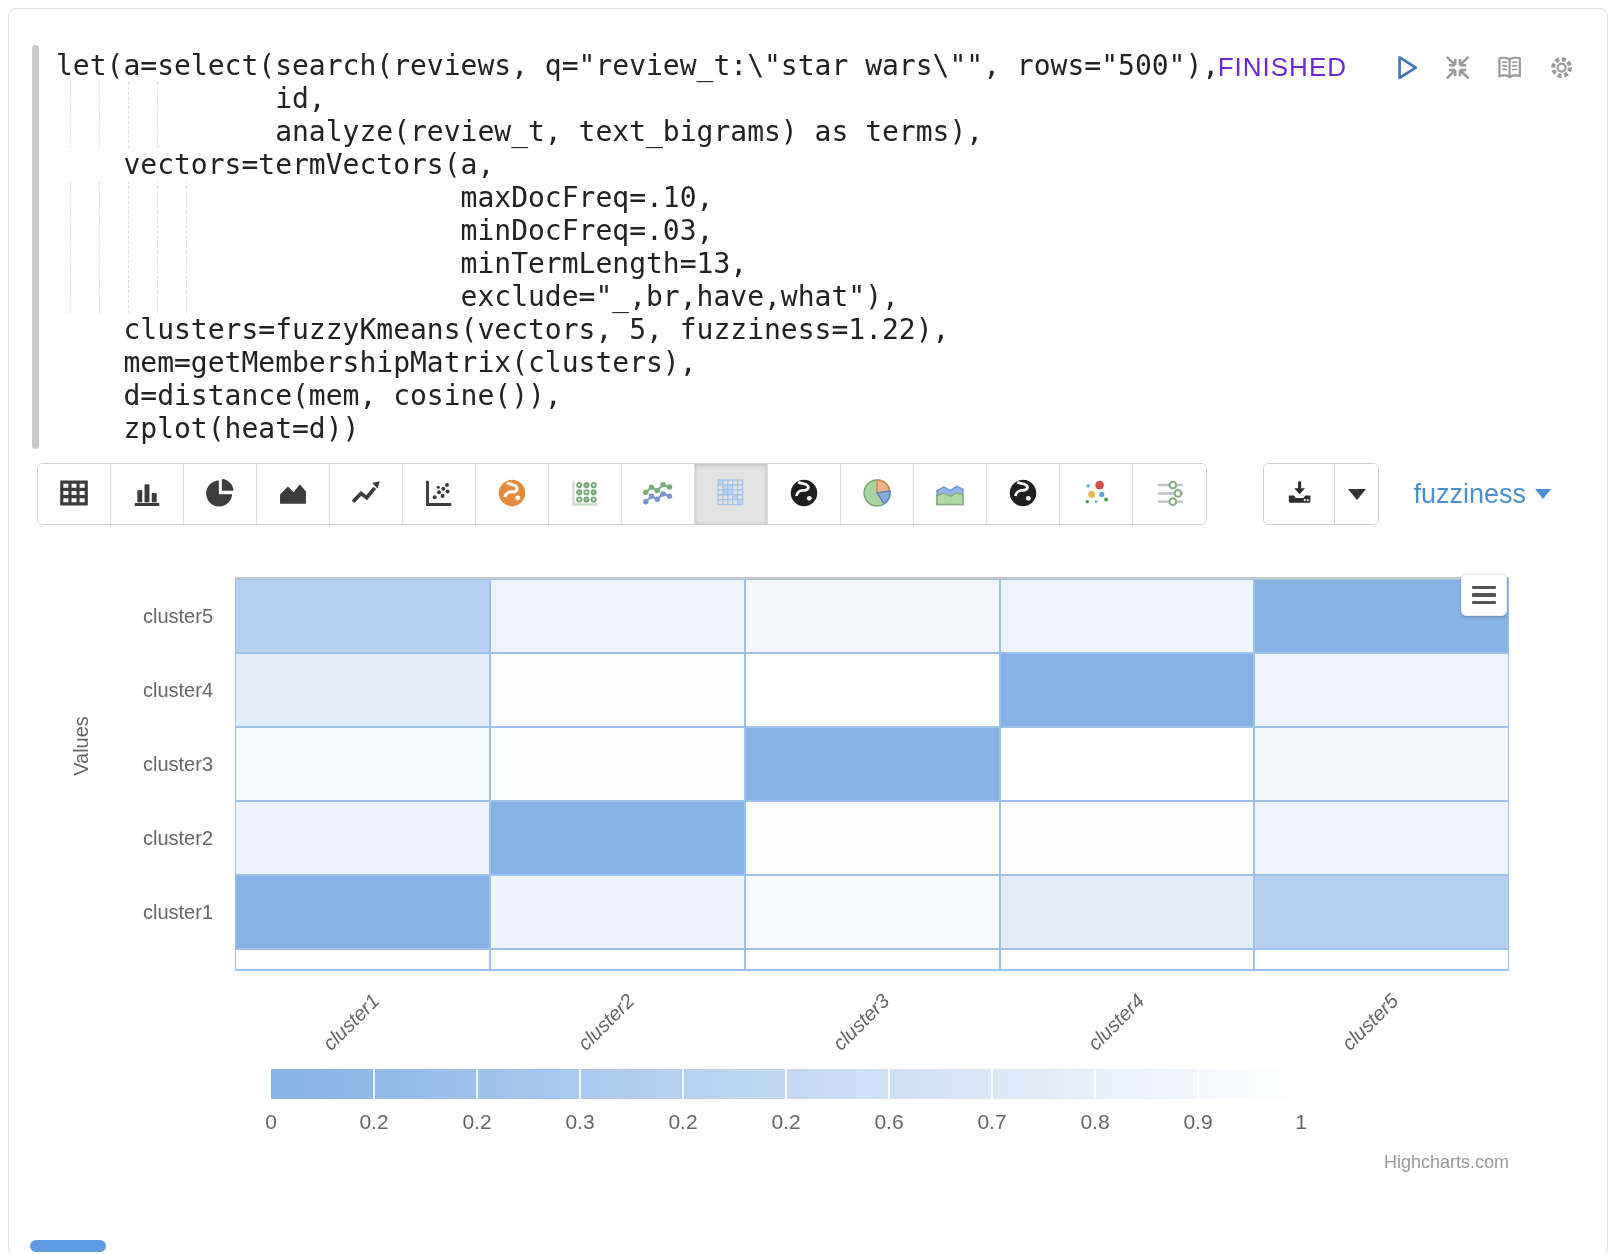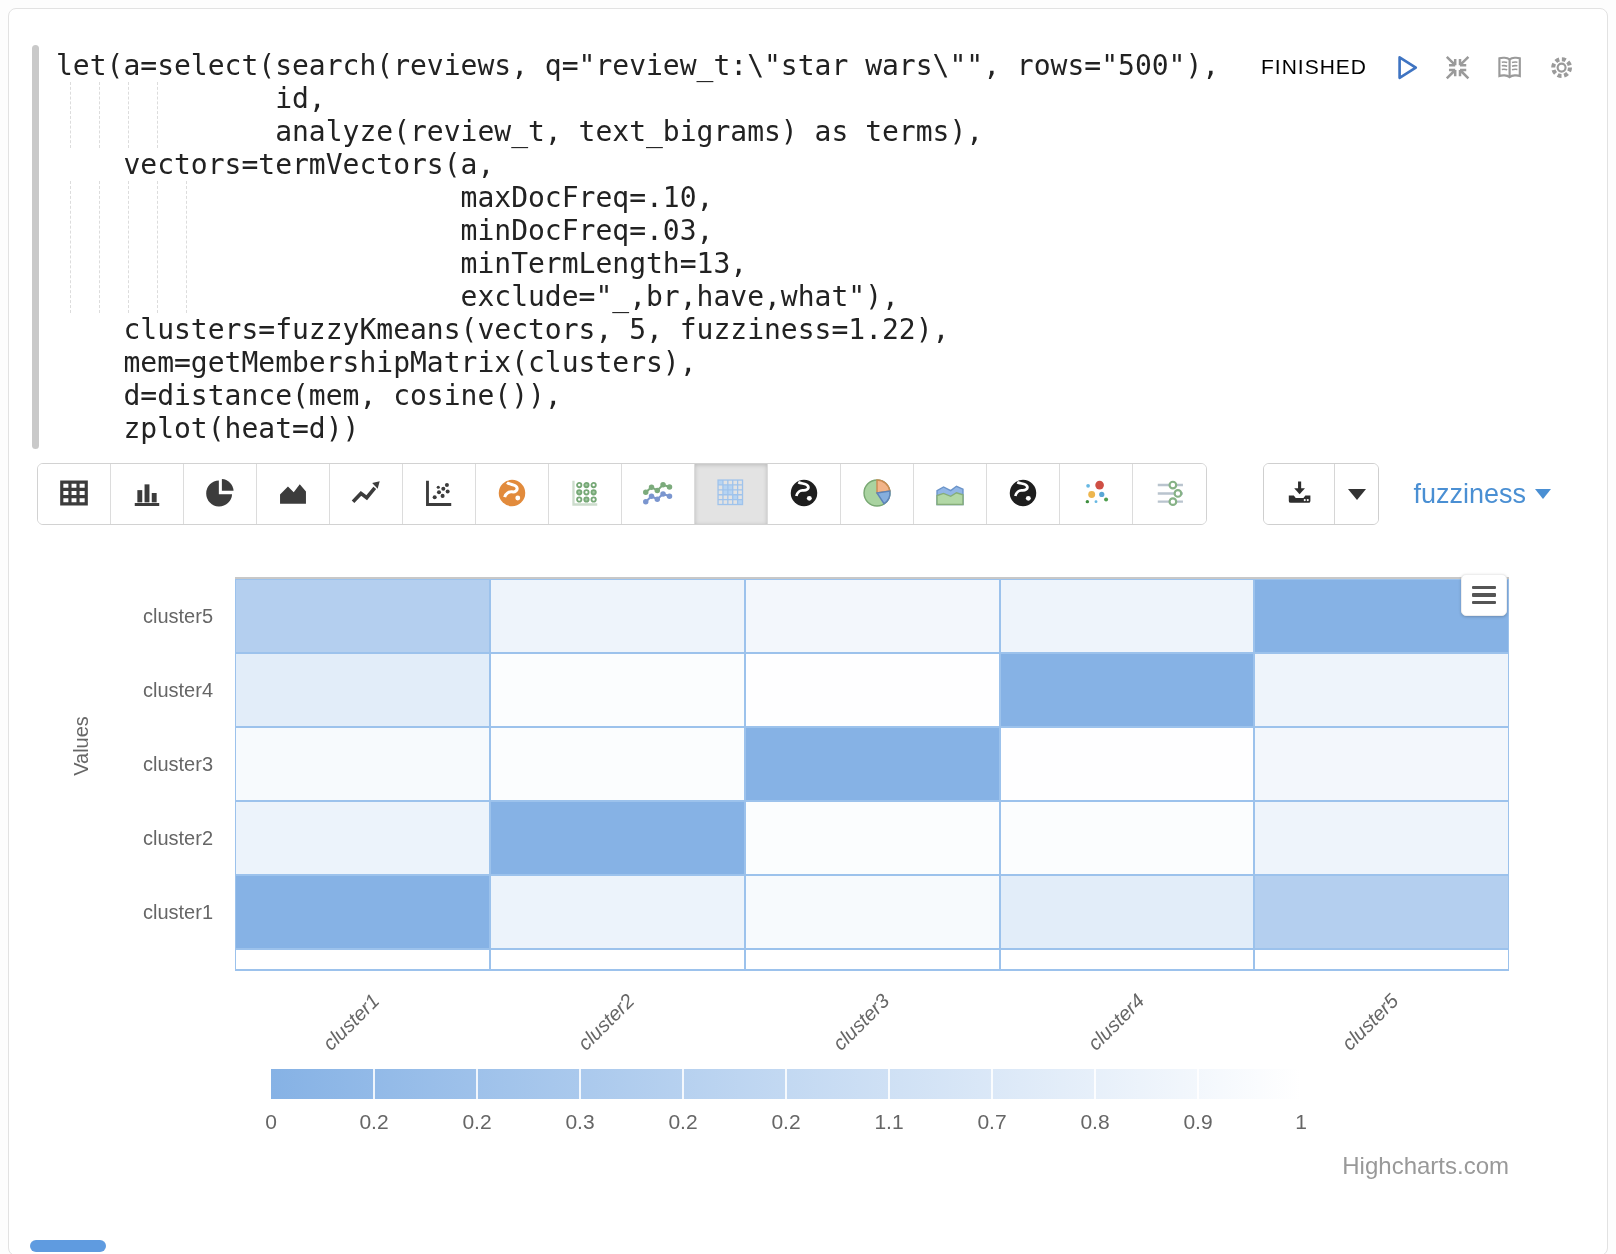--- a/index.html
+++ b/index.html
@@ -6,21 +6,21 @@
     font-family:"Liberation Sans", sans-serif;}
   .card{position:absolute;left:8px;top:8px;width:1598px;height:1246px;background:#fff;
     border:1px solid #e2e2e2;border-radius:8px;overflow:hidden;}
   
   .gutter-bar{position:absolute;left:23px;top:36px;width:7px;height:404px;background:#c9c9c9;border-radius:4px;}
   #code-lines{position:absolute;left:47px;top:40px;margin:0;
     font-family:"DejaVu Sans Mono","Liberation Mono",monospace;font-size:28px;line-height:33px;
     color:#222;white-space:pre;z-index:2;}
   .guide{position:absolute;border-left:1px dashed #dcdcdc;z-index:1;}
   .controls{position:absolute;top:42px;right:30px;display:flex;align-items:center;gap:20px;z-index:3;}
-  .status{color:#000000;font-size:21px;letter-spacing:1px;margin-right:2px;}
+  .status{color:#6d28d9;font-size:26px;letter-spacing:1px;margin-right:22px;}
   .cicon{width:32px;height:32px;display:flex;align-items:center;justify-content:center;cursor:pointer;}
   
   .toolbar{position:absolute;left:28px;right:56px;top:452px;height:66px;display:flex;align-items:center;}
   .chart-type-group{display:flex;border:1px solid #d2d2d2;border-radius:6px;overflow:hidden;background:#fff;}
   .ct{width:73px;height:60px;display:flex;align-items:center;justify-content:center;background:#fff;
       border:none;border-right:1px solid #dcdcdc;padding:0;cursor:pointer;}
   .ct:last-child{border-right:none;}
   .ct.sel{background:#e3e3e3;box-shadow:inset 0 1px 4px rgba(0,0,0,.18);}
   .dl-group{display:flex;margin-left:56px;border:1px solid #cfcfcf;border-radius:6px;overflow:hidden;background:#fff;}
   .dl-btn{width:70px;height:60px;border:none;background:#fff;display:flex;align-items:center;justify-content:center;cursor:pointer;}
@@ -38,21 +38,21 @@
   .cell{position:absolute;}
   .strip{position:absolute;background:#fff;}
   .hamburger{position:absolute;left:1452px;top:20px;width:44px;height:40px;background:#fff;border:1px solid #eee;
     border-radius:5px;box-shadow:0 1px 3px rgba(0,0,0,.22);display:flex;flex-direction:column;justify-content:center;gap:4px;align-items:center;cursor:pointer;}
   .hamburger span{display:block;width:24px;height:3.5px;background:#555;border-radius:1px;}
   .x-label{position:absolute;top:432px;color:#666;font-size:20px;font-style:italic;white-space:nowrap;
     transform:rotate(-45deg);transform-origin:100% 50%;}
   #colorbar{position:absolute;left:262px;top:515px;width:1030px;height:30px;}
   .cb-tick{position:absolute;top:0;width:2px;height:30px;background:rgba(255,255,255,.85);}
   .cb-label{position:absolute;top:556px;width:80px;margin-left:-40px;text-align:center;color:#666;font-size:21px;}
-  .credits{position:absolute;right:98px;top:598px;color:#999;font-size:24px;cursor:pointer;}
+  .credits{position:absolute;right:98px;top:598px;color:#999;font-size:18px;cursor:pointer;}
   
   .hscroll{position:absolute;left:30px;top:1240px;width:76px;height:12px;border-radius:6px;background:#4e90dd;opacity:.9;}
 </style>
 </head>
 <body>
 
 <div class="card">
 
   <div class="gutter-bar"></div>
   <pre id="code-lines"><div>let(a=select(search(reviews, q="review_t:\"star wars\"", rows="500"),</div><div>             id,</div><div>             analyze(review_t, text_bigrams) as terms),</div><div>    vectors=termVectors(a,</div><div>                        maxDocFreq=.10,</div><div>                        minDocFreq=.03,</div><div>                        minTermLength=13,</div><div>                        exclude="_,br,have,what"),</div><div>    clusters=fuzzyKmeans(vectors, 5, fuzziness=1.22),</div><div>    mem=getMembershipMatrix(clusters),</div><div>    d=distance(mem, cosine()),</div><div>    zplot(heat=d))</div></pre>
@@ -345,21 +345,21 @@
         <div class="cb-tick" style="left: 823px;"></div>
         <div class="cb-tick" style="left: 926px;"></div>
       </div>
     <div id="cb-labels">
         <div class="cb-label" style="left: 262px;">0</div>
         <div class="cb-label" style="left: 365px;">0.2</div>
         <div class="cb-label" style="left: 468px;">0.2</div>
         <div class="cb-label" style="left: 571px;">0.3</div>
         <div class="cb-label" style="left: 674px;">0.2</div>
         <div class="cb-label" style="left: 777px;">0.2</div>
-        <div class="cb-label" style="left: 880px;">1.1</div>
+        <div class="cb-label" style="left: 880px;">0.6</div>
         <div class="cb-label" style="left: 983px;">0.7</div>
         <div class="cb-label" style="left: 1086px;">0.8</div>
         <div class="cb-label" style="left: 1189px;">0.9</div>
         <div class="cb-label" style="left: 1292px;">1</div>
       </div>
     <div class="credits">Highcharts.com</div>
   </div>
 
 </div>
 

